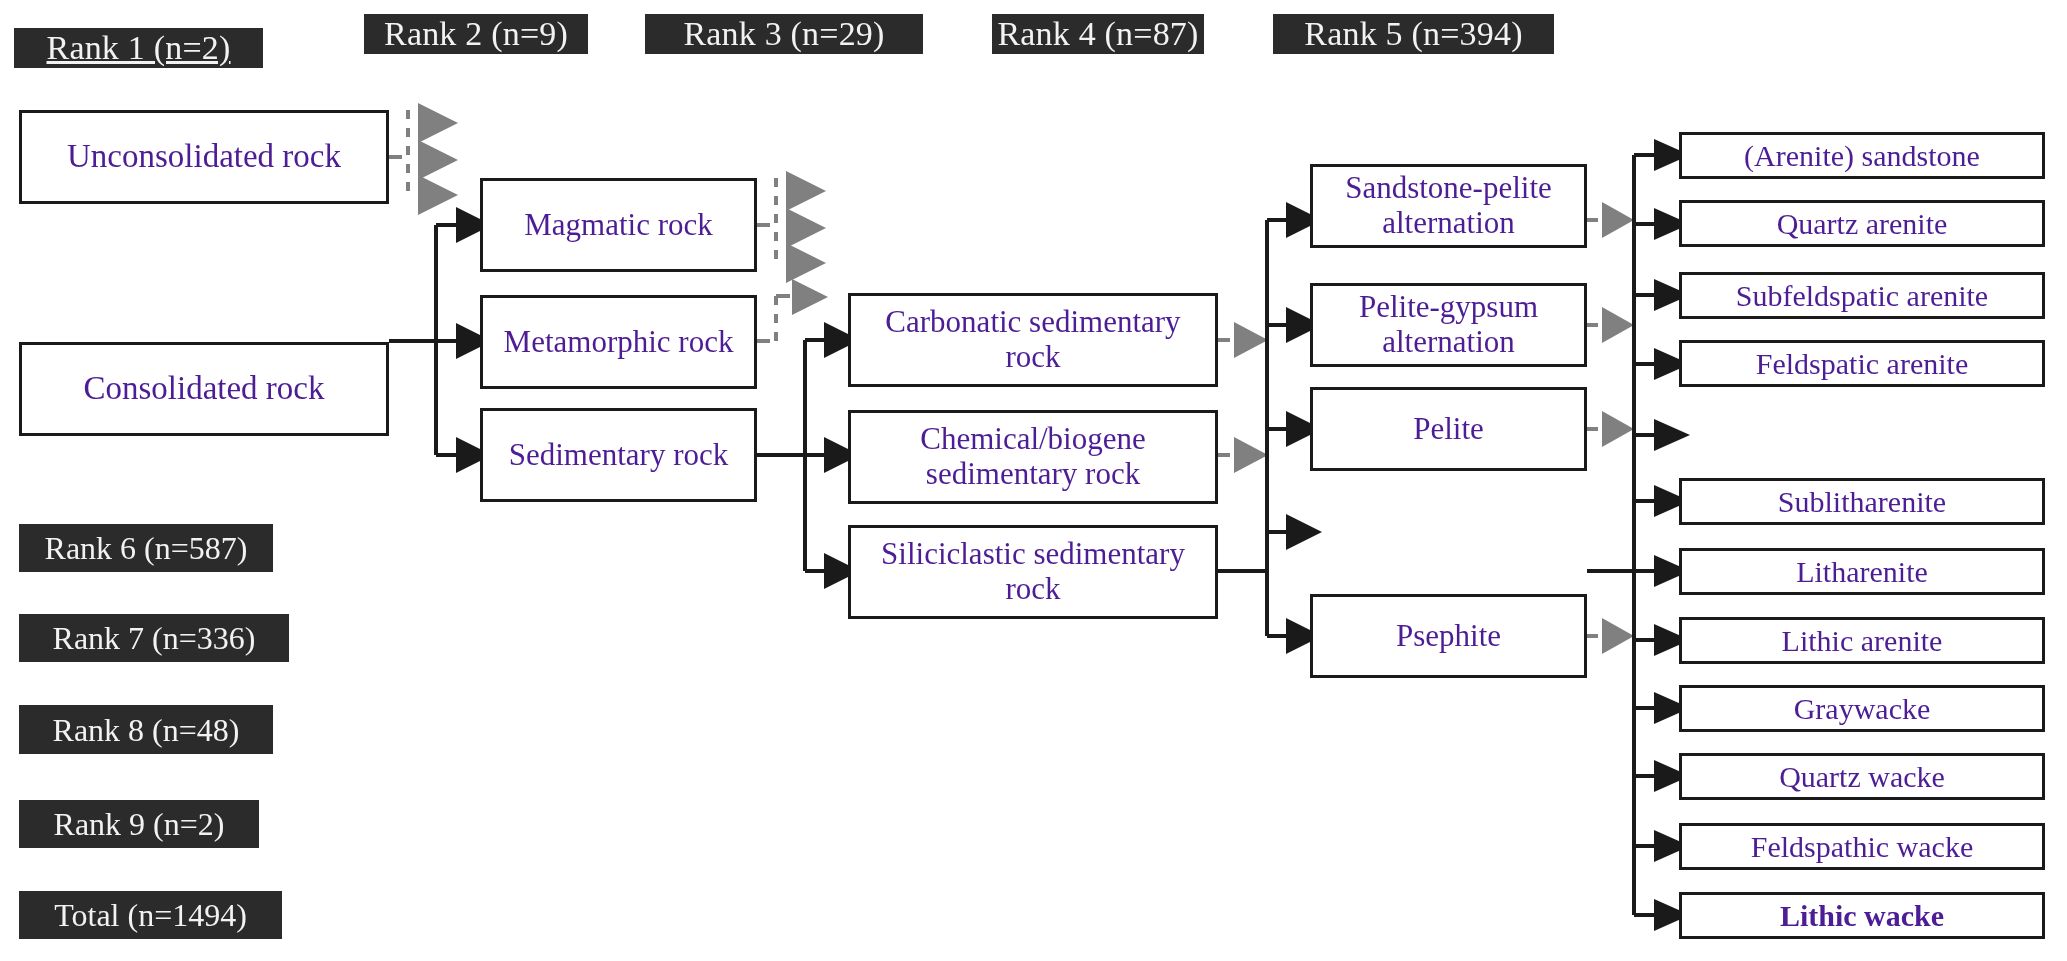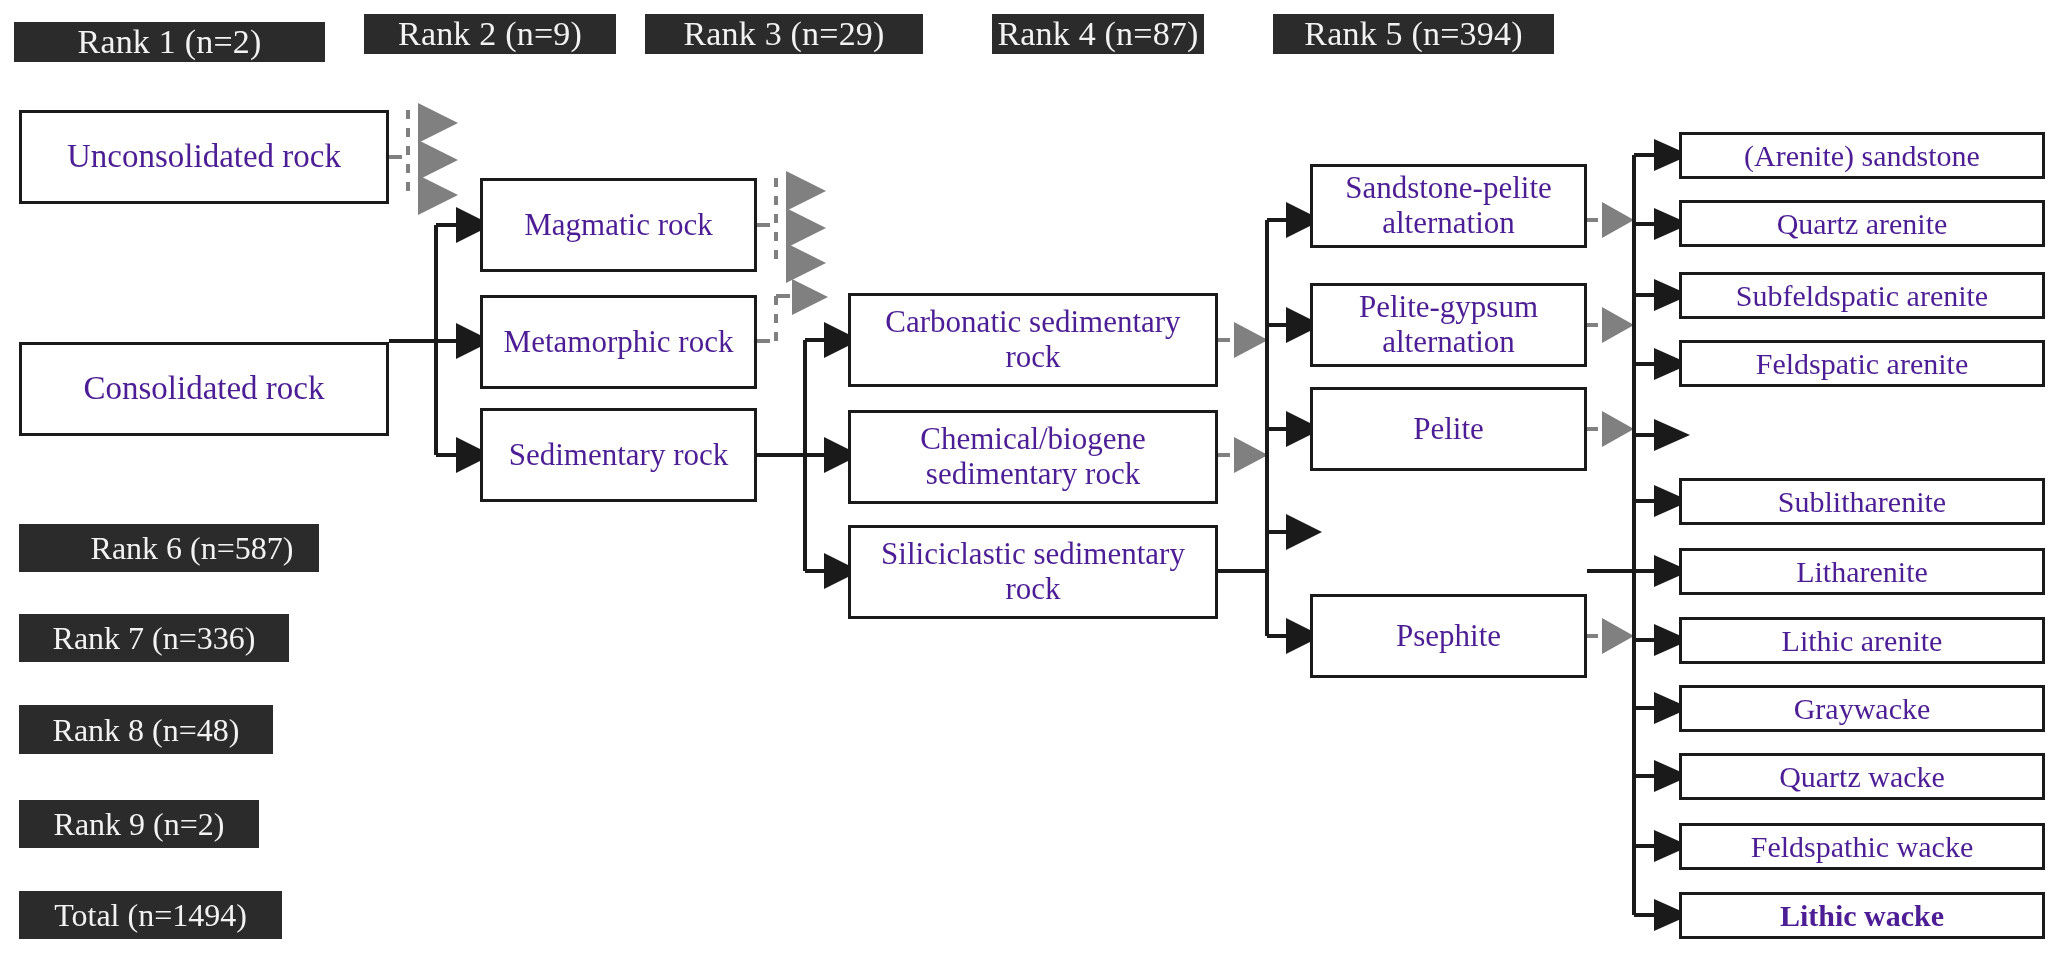--- a/index.html
+++ b/index.html
@@ -154,37 +154,37 @@
       <polygon class="tri-blk" points="1654,485 1690,501 1654,517"></polygon>
       <polygon class="tri-blk" points="1654,555 1690,571 1654,587"></polygon>
       <polygon class="tri-blk" points="1654,624 1690,640 1654,656"></polygon>
       <polygon class="tri-blk" points="1654,692 1690,708 1654,724"></polygon>
       <polygon class="tri-blk" points="1654,760 1690,776 1654,792"></polygon>
       <polygon class="tri-blk" points="1654,830 1690,846 1654,862"></polygon>
       <polygon class="tri-blk" points="1654,899 1690,915 1654,931"></polygon>
     </g>
   </svg>
 
-  <div class="rank-header" style="left:14px;top:22px;width:311px;height:40px;">
+  <div class="rank-header" style="left:14px;top:28px;width:249px;height:40px;text-decoration:underline;">
     <span>Rank 1 (n=2)</span>
   </div>
-  <div class="rank-header" style="left:364px;top:14px;width:252px;height:40px;">
+  <div class="rank-header" style="left:364px;top:14px;width:224px;height:40px;">
     <span>Rank 2 (n=9)</span>
   </div>
   <div class="rank-header" style="left:645px;top:14px;width:278px;height:40px;">
     <span>Rank 3 (n=29)</span>
   </div>
   <div class="rank-header" style="left:992px;top:14px;width:212px;height:40px;">
     <span>Rank 4 (n=87)</span>
   </div>
   <div class="rank-header" style="left:1273px;top:14px;width:281px;height:40px;">
     <span>Rank 5 (n=394)</span>
   </div>
 
-  <div class="side-label" style="left:19px;top:524px;width:254px;height:48px;padding-left:46px;">
+  <div class="side-label" style="left:19px;top:524px;width:254px;height:48px;">
     <span>Rank 6 (n=587)</span>
   </div>
   <div class="side-label" style="left:19px;top:614px;width:270px;height:48px;">
     <span>Rank 7 (n=336)</span>
   </div>
   <div class="side-label" style="left:19px;top:705px;width:254px;height:49px;">
     <span>Rank 8 (n=48)</span>
   </div>
   <div class="side-label" style="left:19px;top:800px;width:240px;height:48px;">
     <span>Rank 9 (n=2)</span>

